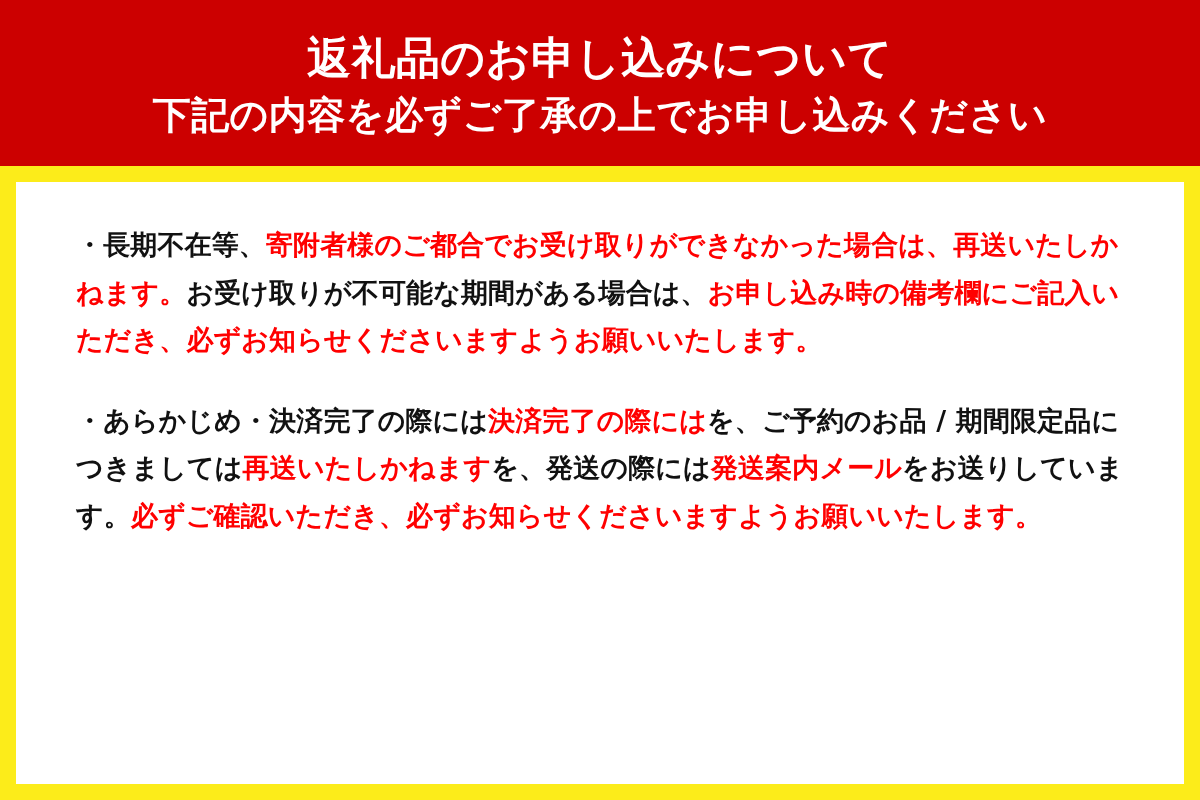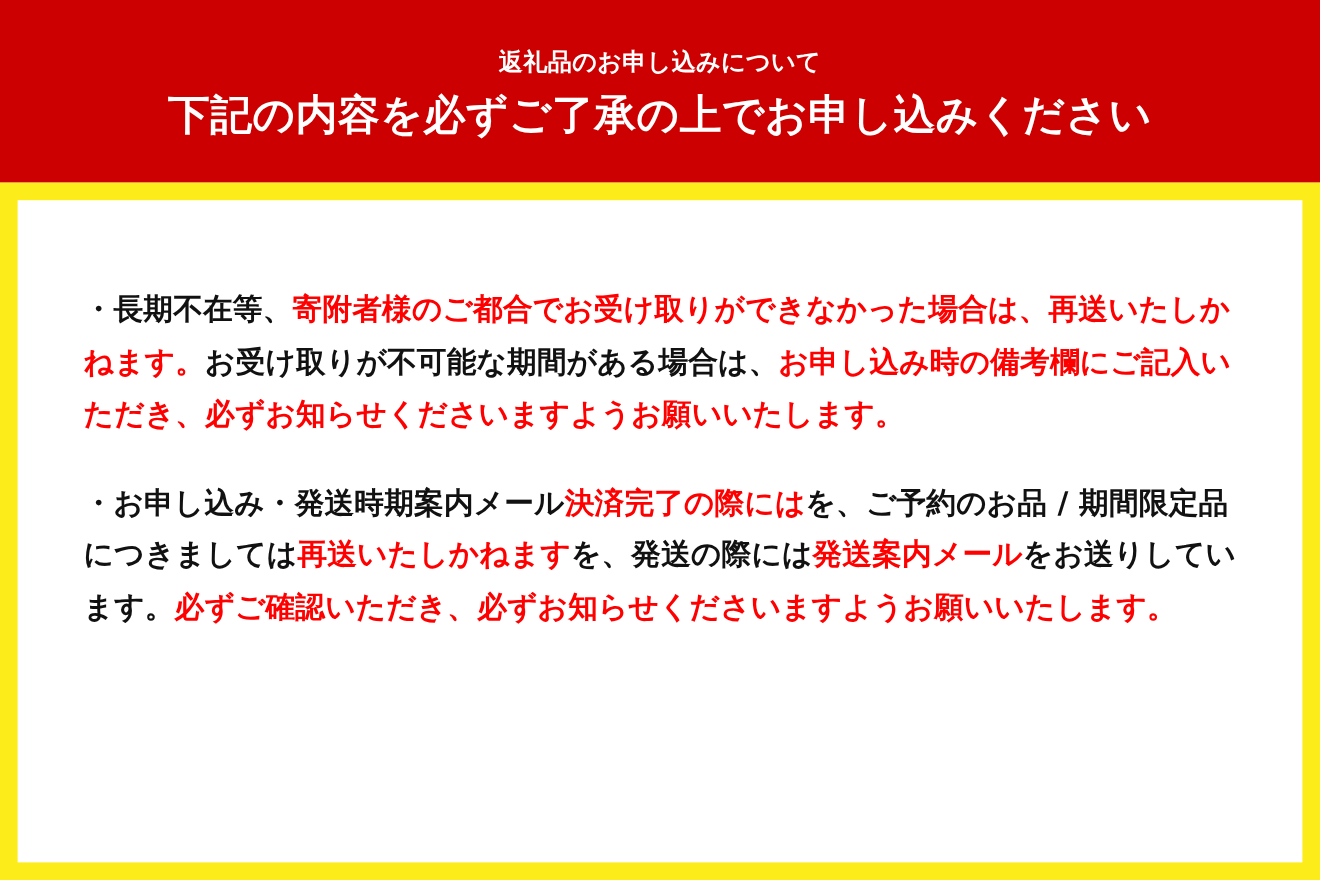--- a/index.html
+++ b/index.html
@@ -38,42 +38,42 @@
     box-sizing: border-box;
   }
   .header-line {
     color: #ffffff;
     font-weight: bold;
     letter-spacing: 0.01em;
     white-space: nowrap;
     text-align: center;
   }
   .header-line-1 {
-    font-size: 22px;
+    font-size: 44px;
     line-height: 1.0;
     margin-bottom: 16px;
   }
   .header-line-2 {
     font-size: 38px;
     line-height: 1.0;
   }
 
   
   .frame {
     flex: 1 1 auto;
     background: #fcec1a;
     padding: 16px;
     box-sizing: border-box;
   }
   .frame-inner {
     background: #ffffff;
     width: 100%;
     height: 100%;
     box-sizing: border-box;
-    padding: 76px 60px 0 60px;
+    padding: 39px 60px 0 60px;
     position: relative;
   }
 
   .para {
     font-size: 27px;
     font-weight: bold;
     line-height: 1.76;
     color: #111111;
     letter-spacing: 0.005em;
     text-indent: 0;
@@ -113,21 +113,21 @@
   <div class="header">
     <div class="header-line header-line-1">返礼品のお申し込みについて</div>
     <div class="header-line header-line-2">下記の内容を必ずご了承の上でお申し込みください</div>
   </div>
 
   <div class="frame">
     <div class="frame-inner">
 
       <div class="para"><span class="blk">・</span><span class="blk">長期不在等、</span><span class="red">寄附者様のご都合でお受け取りができなかった場合は、再送いたしかねます。</span><span class="blk">お受け取りが不可能な期間がある場合は、</span><span class="red">お申し込み時の備考欄にご記入いただき、必ずお知らせくださいますようお願いいたします。</span></div>
 
-      <div class="para"><span class="blk">・</span><span class="blk">お申し込み・発送時期案内メール</span><span class="red">決済完了の際には</span><span class="blk">を、ご予約のお品 / 期間限定品につきましては</span><span class="red">再送いたしかねます</span><span class="blk">を、発送の際には</span><span class="red">発送案内メール</span><span class="blk">をお送りしています。</span><span class="red">必ずご確認いただき、必ずお知らせくださいますようお願いいたします。</span></div>
+      <div class="para"><span class="blk">・</span><span class="blk">あらかじめ・決済完了の際には</span><span class="red">決済完了の際には</span><span class="blk">を、ご予約のお品 / 期間限定品につきましては</span><span class="red">再送いたしかねます</span><span class="blk">を、発送の際には</span><span class="red">発送案内メール</span><span class="blk">をお送りしています。</span><span class="red">必ずご確認いただき、必ずお知らせくださいますようお願いいたします。</span></div>
 
       <div class="footnote">
       </div>
 
     </div>
   </div>
 
 </div>
 
 </body></html>

